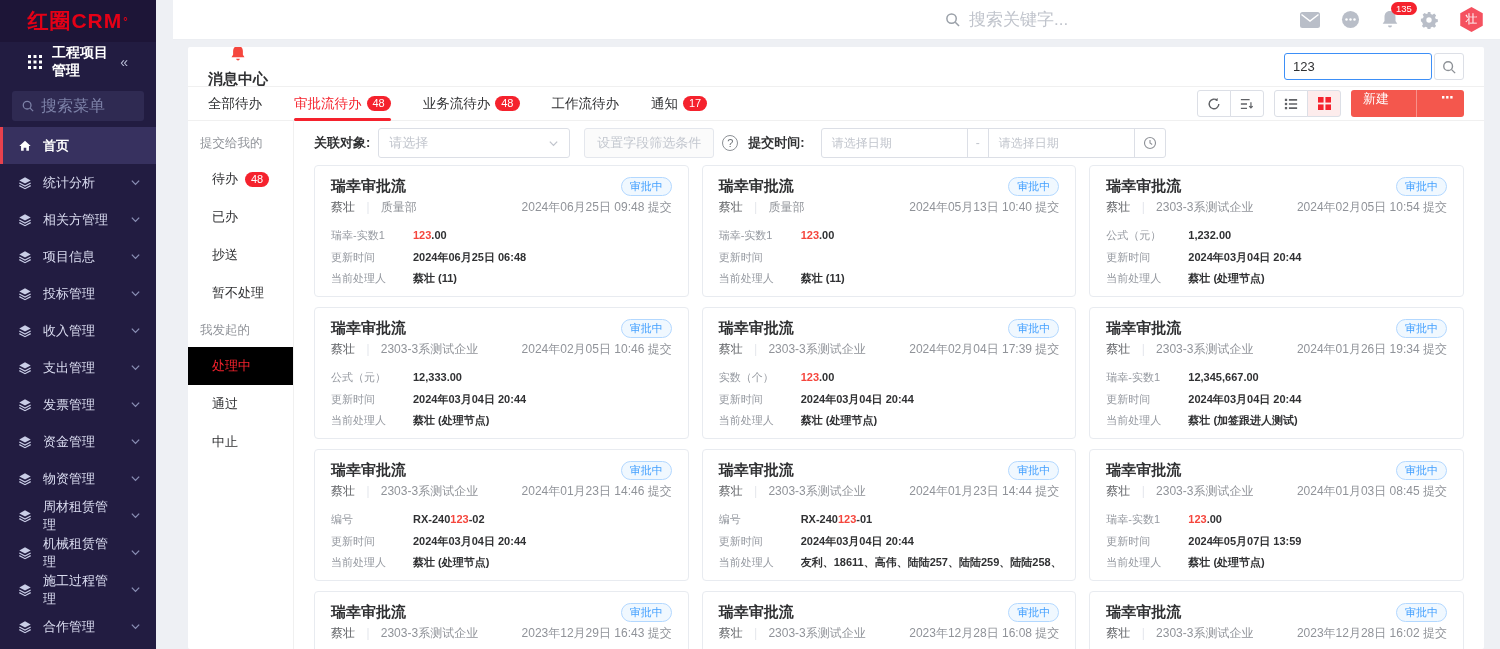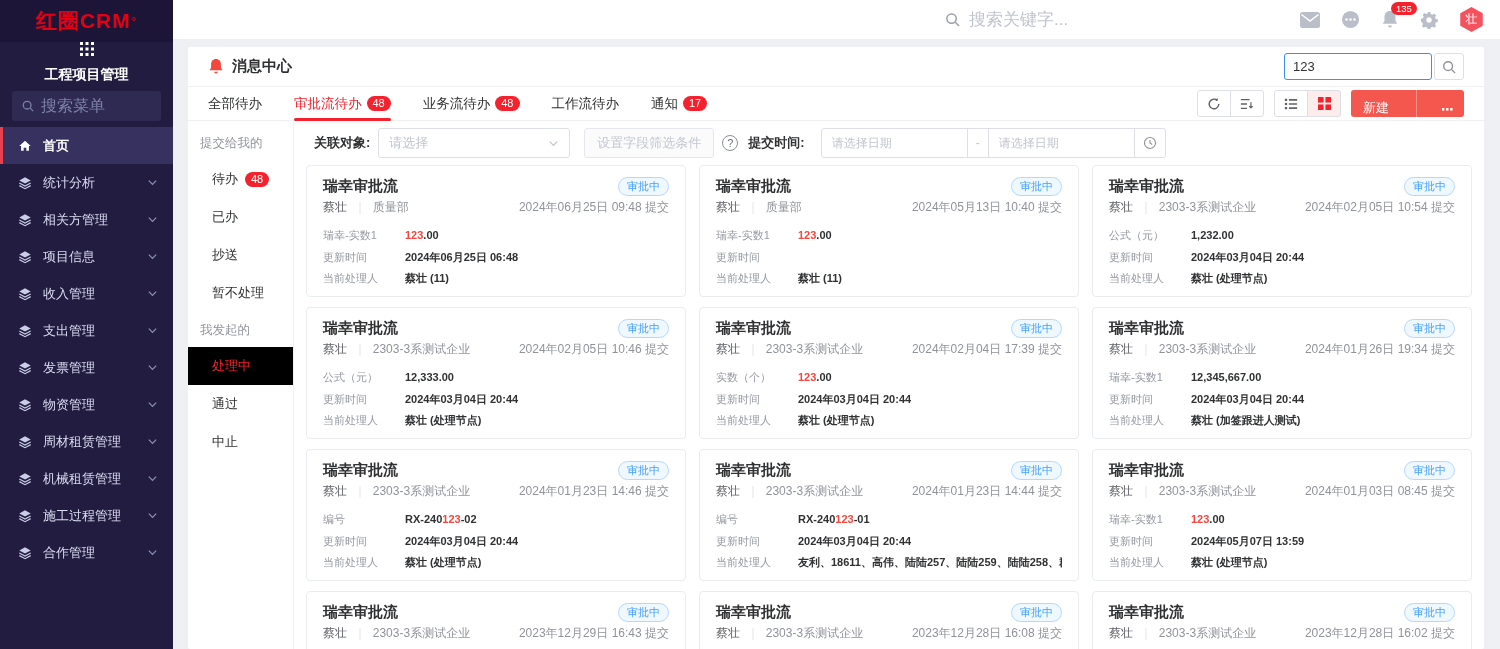--- a/index.html
+++ b/index.html
@@ -1,61 +1,61 @@
 <!DOCTYPE html>
 <html><head>
 <meta charset="utf-8">
 <style>
   * { margin:0; padding:0; box-sizing:border-box; }
   html,body { width:1500px; height:649px; overflow:hidden; background:#eef0f4;
               font-family:"Liberation Sans","DejaVu Sans",sans-serif; }
 
   
-  .sidebar{position:absolute;left:0;top:0;width:173px;height:649px;background:#221c41;display:flex;flex-direction:column;z-index:5;}
+  .sidebar{position:absolute;left:0;top:0;width:156px;height:649px;background:#221c41;display:flex;flex-direction:column;z-index:5;}
   .logo{height:42px;display:flex;align-items:center;justify-content:center;background:#1d1537;color:#e50016;font-weight:bold;font-size:21px;letter-spacing:1px;}
   .logo sup{font-size:11px;margin-left:1px;}
-  .app-row{height:40px;display:flex;align-items:center;padding:0 28px;gap:10px;color:#fff;font-size:14px;font-weight:bold;flex-direction:column;}
+  .app-row{height:40px;display:flex;align-items:center;padding:0 28px;gap:10px;color:#fff;font-size:14px;font-weight:bold;}
   .collapse{margin-left:auto;color:#b9bdd6;font-size:14px;font-weight:normal;cursor:pointer;}
   .menu-search{margin:9px 12px 6px;height:30px;background:#2f2a52;border-radius:3px;display:flex;align-items:center;gap:7px;padding:0 10px;color:#7d82a8;font-size:16px;}
   .menu{flex:1;overflow:hidden;}
   .menu-item{height:37px;display:flex;align-items:center;padding:0 15px;gap:11px;font-size:13px;color:#dadcf0;cursor:pointer;border-left:3px solid transparent;}
   .menu-item .chev{margin-left:auto;color:#8a8fb5;}
   .menu-item.active{background:#37315f;border-left:3px solid #e8414d;color:#fff;font-weight:bold;}
   .mi-icon{display:flex;color:#c9cde6;}
 
   
   .topbar{position:absolute;left:173px;top:0;right:0;height:40px;background:#fff;border-bottom:1px solid #eceef2;display:flex;align-items:center;justify-content:flex-end;padding-right:16px;}
   .g-search{display:flex;align-items:center;gap:9px;color:#c0c4cc;font-size:17px;width:240px;margin-right:115px;}
   .tb-icons{display:flex;align-items:center;gap:21px;}
   .tb-ic{position:relative;display:flex;color:#b9bec8;cursor:pointer;}
   .tb-badge{position:absolute;top:-8px;left:10px;background:#f5222d;color:#fff;font-size:9.5px;border-radius:8px;padding:1px 5px;line-height:11px;}
   .avatar{width:25px;height:25px;background:#f5515f;color:#fff;font-size:12px;display:flex;align-items:center;justify-content:center;clip-path:polygon(50% 0,95% 25%,95% 75%,50% 100%,5% 75%,5% 25%);cursor:pointer;}
 
   
   .workspace{position:absolute;left:173px;top:40px;right:0;bottom:0;background:#eef0f4;padding:7px 16px 0 15px;}
   .panel{background:#fff;height:100%;border-radius:2px;display:flex;flex-direction:column;overflow:hidden;}
   .panel-header{height:40px;flex:none;display:flex;align-items:center;padding:0 20px;border-bottom:1px solid #f0f0f0;}
-  .p-title{display:flex;align-items:center;gap:8px;font-size:15px;font-weight:bold;color:#303133;}
+  .p-title{display:flex;align-items:center;gap:8px;font-size:15px;font-weight:bold;color:#303133;flex-direction:column;}
   .p-search{margin-left:auto;display:flex;align-items:center;gap:2px;}
   .p-search input{width:148px;height:27px;border:1px solid #3d8ff7;border-radius:3px;padding:0 8px;font-size:13px;color:#303133;outline:none;}
   .p-search .sbtn{width:30px;height:27px;border:1px solid #dcdfe6;border-radius:3px;background:#fff;display:flex;align-items:center;justify-content:center;cursor:pointer;}
 
   .tabs-row{height:34px;flex:none;display:flex;align-items:stretch;padding:0 20px;border-bottom:1px solid #f0f0f0;}
   .tabs{display:flex;align-items:stretch;}
   .tab{display:flex;align-items:center;gap:5px;margin-right:32px;font-size:13.5px;color:#303133;position:relative;cursor:pointer;}
   .tab.active{color:#f5222d;}
   .tab.active::after{content:'';position:absolute;left:0;right:0;bottom:-1px;height:3px;background:#f5222d;border-radius:2px;}
   .pill{background:#f5222d;color:#fff;font-size:11px;border-radius:9px;padding:1px 6px;line-height:13px;}
   .tab-ctrls{margin-left:auto;display:flex;align-items:center;gap:10px;}
   .btn-grp{display:flex;}
   .icon-btn{width:34px;height:27px;border:1px solid #dcdfe6;background:#fff;display:flex;align-items:center;justify-content:center;cursor:pointer;color:#606266;}
   .btn-grp .icon-btn:first-child{border-radius:3px 0 0 3px;}
   .btn-grp .icon-btn:last-child{border-radius:0 3px 3px 0;margin-left:-1px;}
   .icon-btn.grid-active{background:#fdecec;color:#f5222d;border-color:#dcdfe6;}
-  .btn-new{height:27px;background:#f4574d;color:#fff;border-radius:3px;display:flex;align-items:flex-end;font-size:13px;cursor:pointer;gap:15px;}
+  .btn-new{height:27px;background:#f4574d;color:#fff;border-radius:3px;display:flex;align-items:flex-start;font-size:13px;cursor:pointer;gap:15px;}
   .btn-new .lbl{padding:0 12px;}
   .btn-new .dvd{width:1px;height:100%;background:rgba(255,255,255,.35);}
   .btn-new .more{padding:0 9px;letter-spacing:1px;font-weight:bold;}
 
   .panel-body{flex:1;display:flex;overflow:hidden;}
   .subnav{width:106px;flex:none;border-right:1px solid #f0f0f0;padding-top:4px;overflow:hidden;}
   .sn-header{padding:10px 12px 8px;color:#909399;font-size:12.5px;}
   .sn-item{height:38px;display:flex;align-items:center;gap:7px;padding-left:24px;font-size:13px;color:#303133;cursor:pointer;}
   .sn-item.active{color:#f5222d;background:#000000;}
 
@@ -65,21 +65,21 @@
   .sel{width:192px;height:30px;border:1px solid #dcdfe6;border-radius:3px;display:flex;align-items:center;padding:0 10px;color:#c0c4cc;cursor:pointer;}
   .sel .chev{margin-left:auto;color:#c0c4cc;}
   .btn-dis{height:30px;margin-left:14px;padding:0 12px;background:#fbfbfb;border:1px solid #e4e7ed;border-radius:3px;color:#c3c7cf;display:flex;align-items:center;cursor:not-allowed;}
   .help{width:16px;height:16px;margin:0 10px 0 8px;border:1.4px solid #8d9196;border-radius:50%;color:#6d7176;font-size:11px;display:flex;align-items:center;justify-content:center;cursor:pointer;}
   .date-box{height:30px;border:1px solid #dcdfe6;border-radius:3px;display:flex;align-items:center;padding:0 10px;color:#c0c4cc;font-size:12px;}
   .date-inp{width:147px;margin-left:8px;border-radius:3px 0 0 3px;}
   .date-sep{width:22px;justify-content:center;margin-left:-1px;border-radius:0;padding:0;}
   .date-inp2{margin-left:-1px;border-radius:0;}
   .date-clock{width:32px;justify-content:center;margin-left:-1px;border-radius:0 3px 3px 0;padding:0;color:#909399;}
 
-  .cards-grid{flex:1;margin:0 12px;display:grid;grid-template-columns:repeat(3,1fr);gap:10px 13px;grid-auto-rows:132px;overflow:hidden;}
+  .cards-grid{flex:1;margin:0 20px;display:grid;grid-template-columns:repeat(3,1fr);gap:10px 13px;grid-auto-rows:132px;overflow:hidden;}
   .card{background:#fff;border:1px solid #e8ebf0;border-radius:4px;padding:11px 16px 0;overflow:hidden;cursor:pointer;}
   .card-top{display:flex;align-items:flex-start;}
   .card-title{font-size:15px;font-weight:bold;color:#303133;}
   .badge-status{margin-left:auto;font-size:11px;color:#409eff;border:1px solid #b3d8ff;background:#f0f8ff;border-radius:10px;padding:1px 8px;line-height:15px;white-space:nowrap;}
   .card-meta{display:flex;align-items:center;font-size:12px;margin-top:3px;}
   .c-sub{color:#606266;}
   .c-bar{color:#dcdfe6;margin:0 7px;}
   .c-dept{color:#909399;}
   .c-date{margin-left:auto;color:#909399;}
   .fields{margin-top:9px;}
@@ -180,20 +180,35 @@
     </span>
   </div>
       <div class="menu-item">
     <span class="mi-icon">
       <svg width="14" height="14" viewBox="0 0 16 16">
             <path d="M8 1.5 14.5 5 8 8.5 1.5 5Z" fill="#c9cde6"></path>
             <path d="M1.5 8 8 11.5 14.5 8" fill="none" stroke="#c9cde6" stroke-width="1.3"></path>
             <path d="M1.5 11 8 14.5 14.5 11" fill="none" stroke="#c9cde6" stroke-width="1.3"></path>
           </svg>
     </span>
+    <span>投标管理</span>
+    <span class="chev">
+      <svg width="11" height="11" viewBox="0 0 12 12">
+            <path d="M2 4l4 4 4-4" fill="none" stroke="#8a8fb5" stroke-width="1.4"></path>
+          </svg>
+    </span>
+  </div>
+      <div class="menu-item">
+    <span class="mi-icon">
+      <svg width="14" height="14" viewBox="0 0 16 16">
+            <path d="M8 1.5 14.5 5 8 8.5 1.5 5Z" fill="#c9cde6"></path>
+            <path d="M1.5 8 8 11.5 14.5 8" fill="none" stroke="#c9cde6" stroke-width="1.3"></path>
+            <path d="M1.5 11 8 14.5 14.5 11" fill="none" stroke="#c9cde6" stroke-width="1.3"></path>
+          </svg>
+    </span>
     <span>收入管理</span>
     <span class="chev">
       <svg width="11" height="11" viewBox="0 0 12 12">
             <path d="M2 4l4 4 4-4" fill="none" stroke="#8a8fb5" stroke-width="1.4"></path>
           </svg>
     </span>
   </div>
       <div class="menu-item">
     <span class="mi-icon">
       <svg width="14" height="14" viewBox="0 0 16 16">
@@ -211,20 +226,35 @@
   </div>
       <div class="menu-item">
     <span class="mi-icon">
       <svg width="14" height="14" viewBox="0 0 16 16">
             <path d="M8 1.5 14.5 5 8 8.5 1.5 5Z" fill="#c9cde6"></path>
             <path d="M1.5 8 8 11.5 14.5 8" fill="none" stroke="#c9cde6" stroke-width="1.3"></path>
             <path d="M1.5 11 8 14.5 14.5 11" fill="none" stroke="#c9cde6" stroke-width="1.3"></path>
           </svg>
     </span>
     <span>发票管理</span>
+    <span class="chev">
+      <svg width="11" height="11" viewBox="0 0 12 12">
+            <path d="M2 4l4 4 4-4" fill="none" stroke="#8a8fb5" stroke-width="1.4"></path>
+          </svg>
+    </span>
+  </div>
+      <div class="menu-item">
+    <span class="mi-icon">
+      <svg width="14" height="14" viewBox="0 0 16 16">
+            <path d="M8 1.5 14.5 5 8 8.5 1.5 5Z" fill="#c9cde6"></path>
+            <path d="M1.5 8 8 11.5 14.5 8" fill="none" stroke="#c9cde6" stroke-width="1.3"></path>
+            <path d="M1.5 11 8 14.5 14.5 11" fill="none" stroke="#c9cde6" stroke-width="1.3"></path>
+          </svg>
+    </span>
+    <span>资金管理</span>
     <span class="chev">
       <svg width="11" height="11" viewBox="0 0 12 12">
             <path d="M2 4l4 4 4-4" fill="none" stroke="#8a8fb5" stroke-width="1.4"></path>
           </svg>
     </span>
   </div>
       <div class="menu-item">
     <span class="mi-icon">
       <svg width="14" height="14" viewBox="0 0 16 16">
             <path d="M8 1.5 14.5 5 8 8.5 1.5 5Z" fill="#c9cde6"></path>

